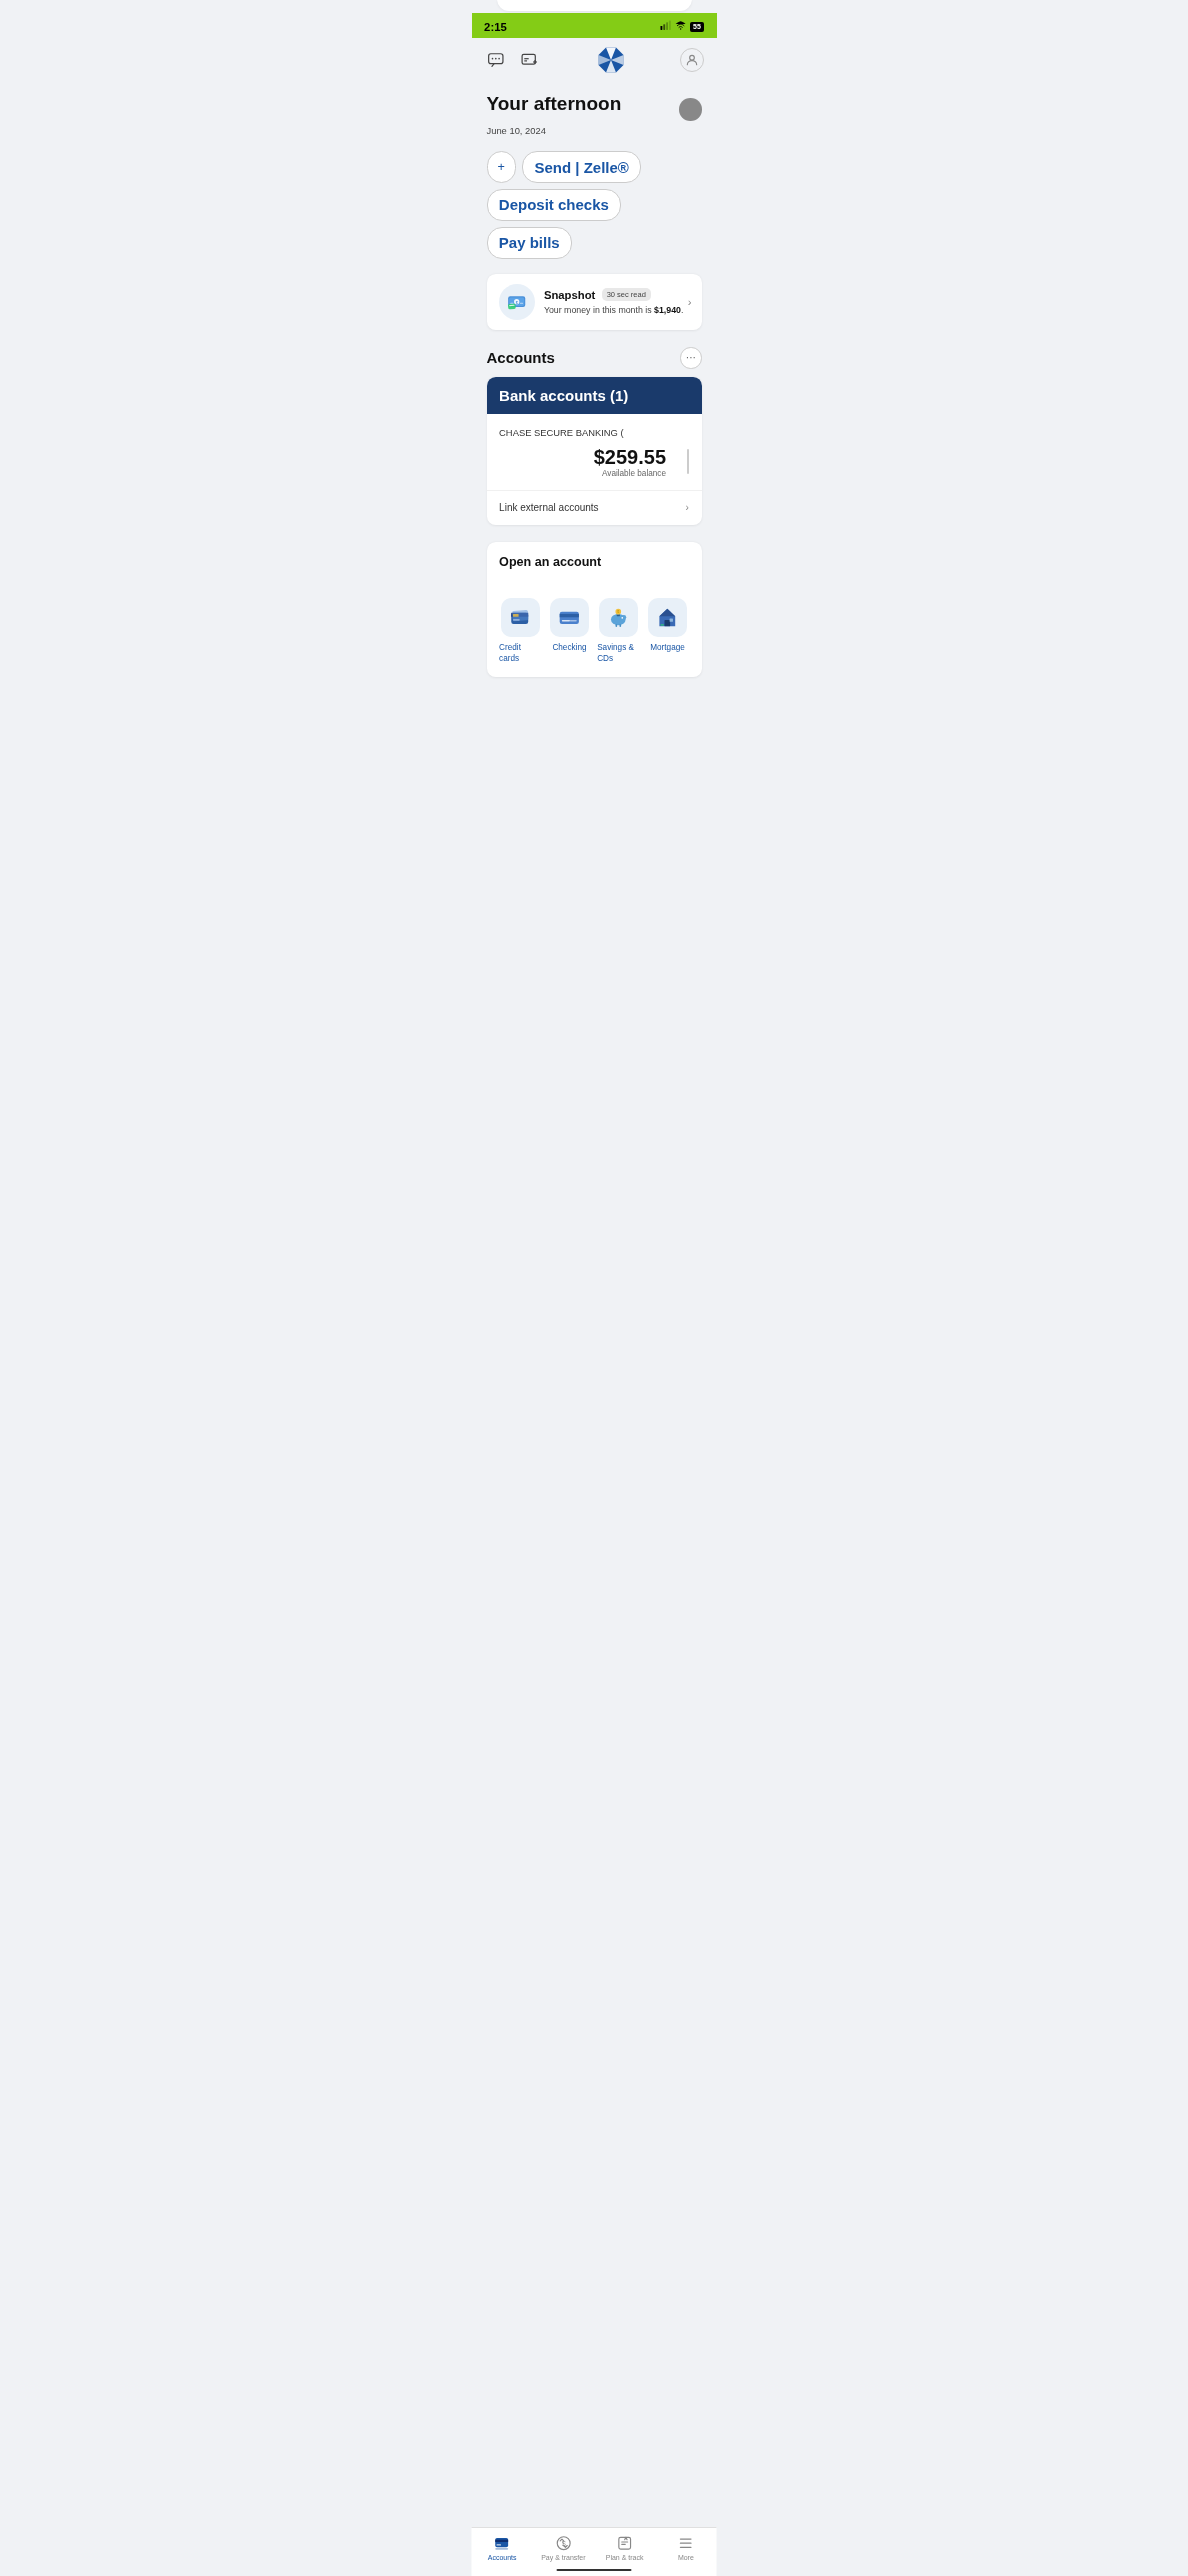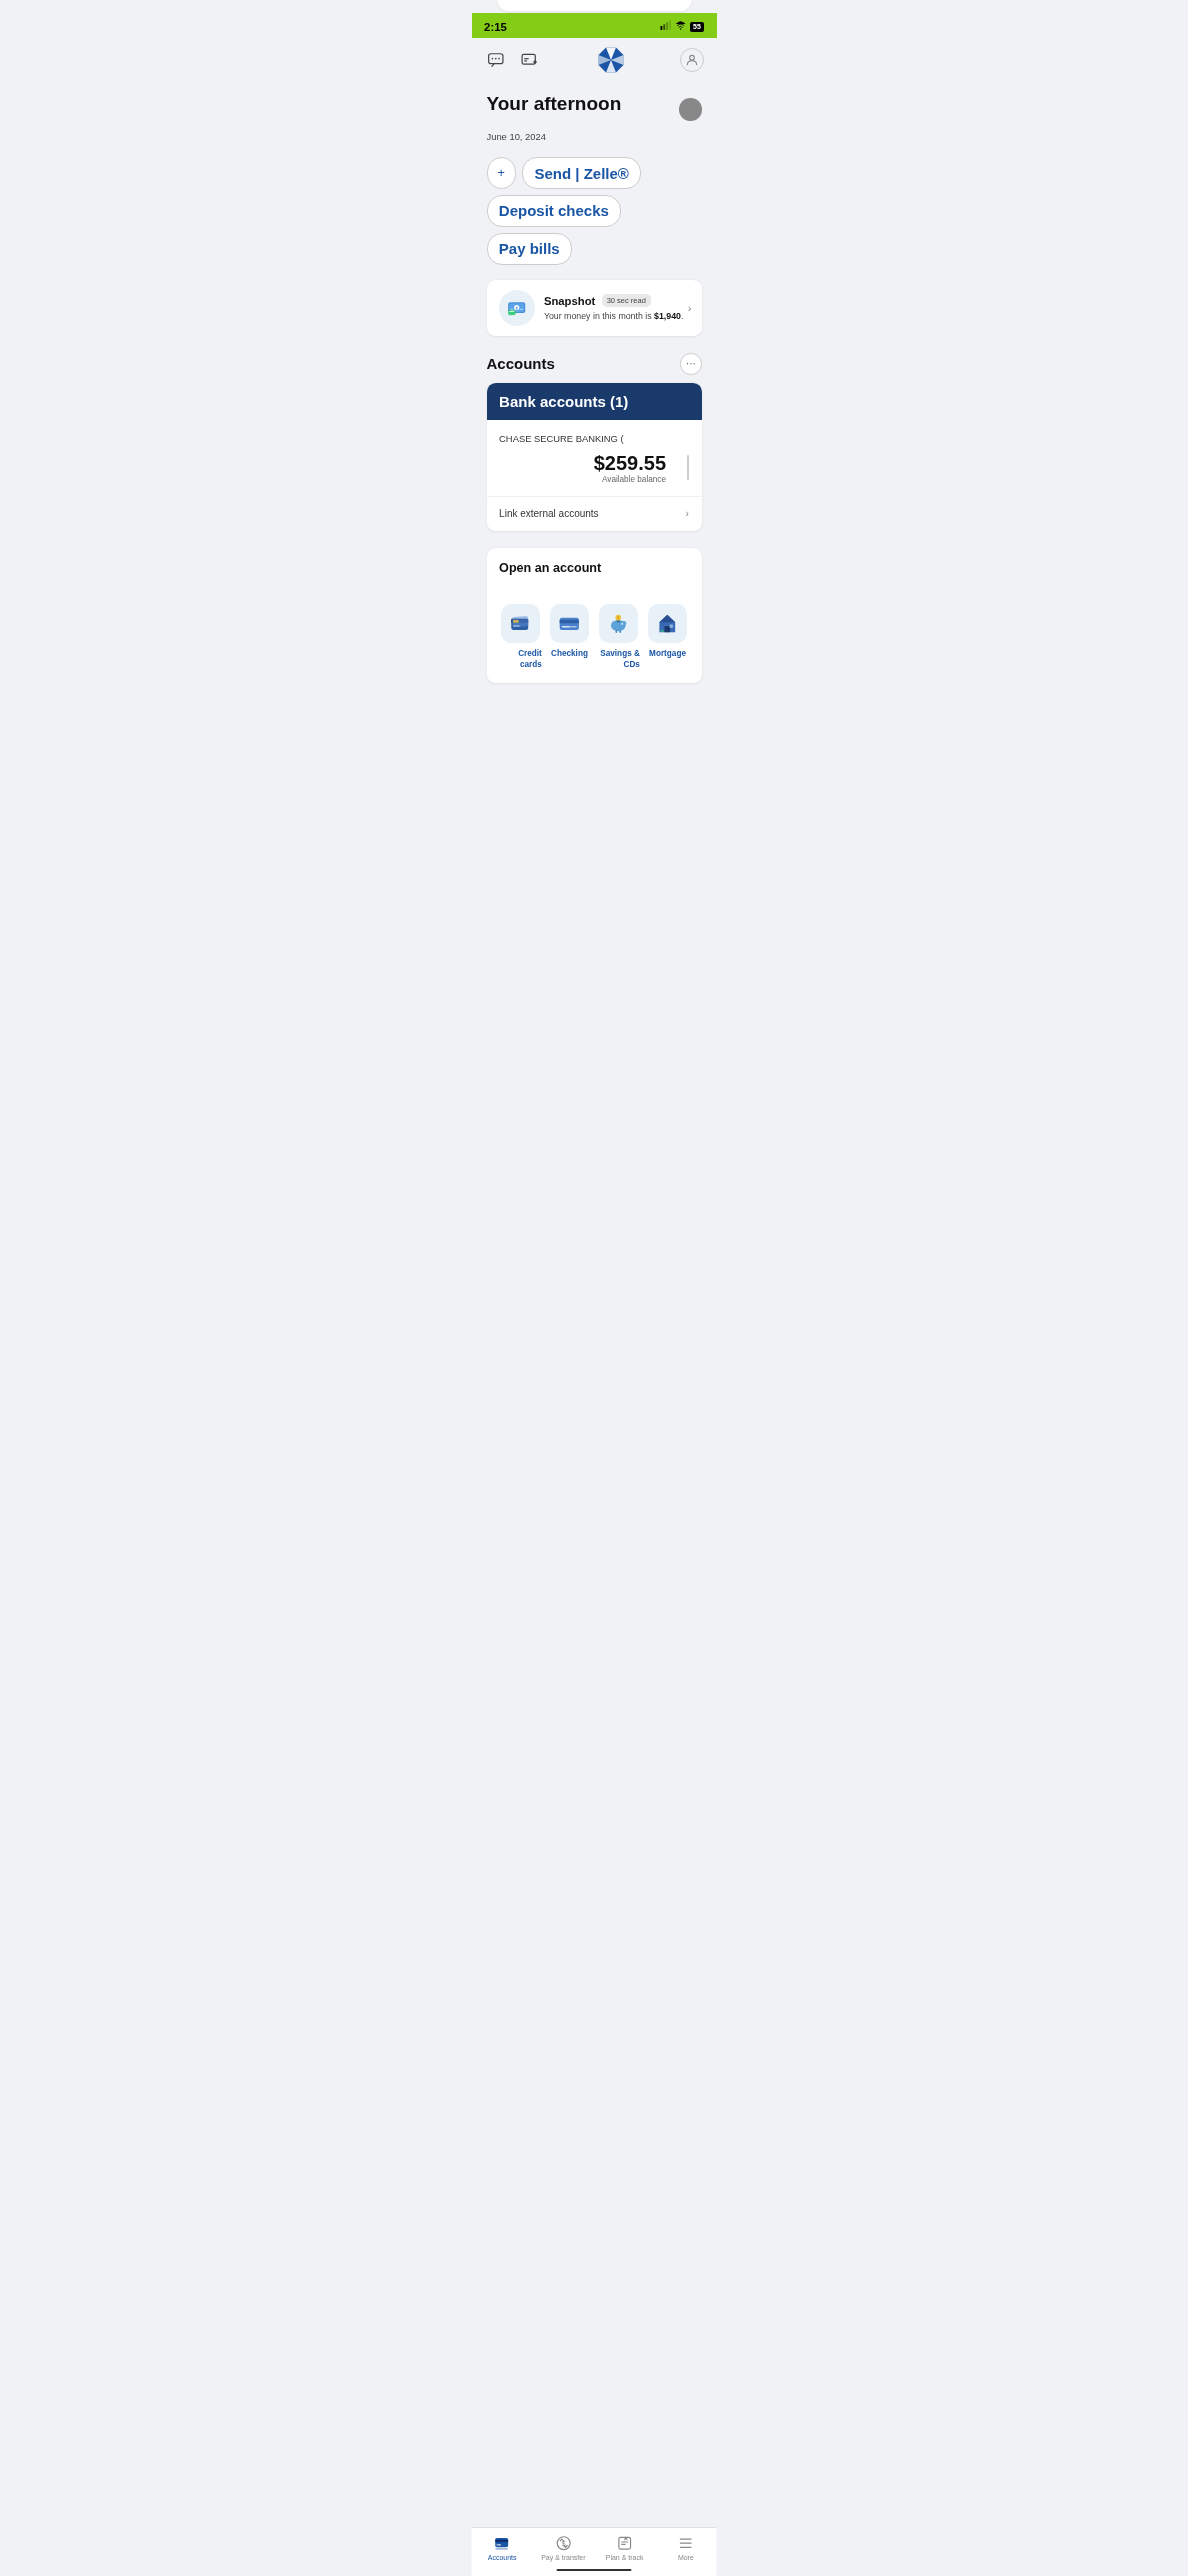--- a/index.html
+++ b/index.html
@@ -117,21 +117,21 @@
     .greeting-text {
       font-size: 19px;
       font-weight: 700;
       color: #111;
       line-height: 1.2;
     }
 
     .greeting-date {
       font-size: 9.4px;
       color: #444;
-      margin-top: 15px;
+      margin-top: 9px;
     }
 
     .profile-dot {
       position: absolute;
       right: 0;
       top: 5px;
       width: 22.6px;
       height: 22.6px;
       border-radius: 50%;
       background: #888;
@@ -388,22 +388,22 @@
     }
 
     .open-account-icon svg {
       width: 22.6px;
       height: 22.6px;
     }
 
     .open-account-label {
       font-size: 8.2px;
       color: #1a56a5;
-      font-weight: 700;
-      text-align: right;
+      font-weight: 400;
+      text-align: left;
       line-height: 1.3;
     }
 
     
     .bottom-nav {
       position: fixed;
       bottom: 0;
       left: 50%;
       transform: translateX(-50%);
       width: 245px;

